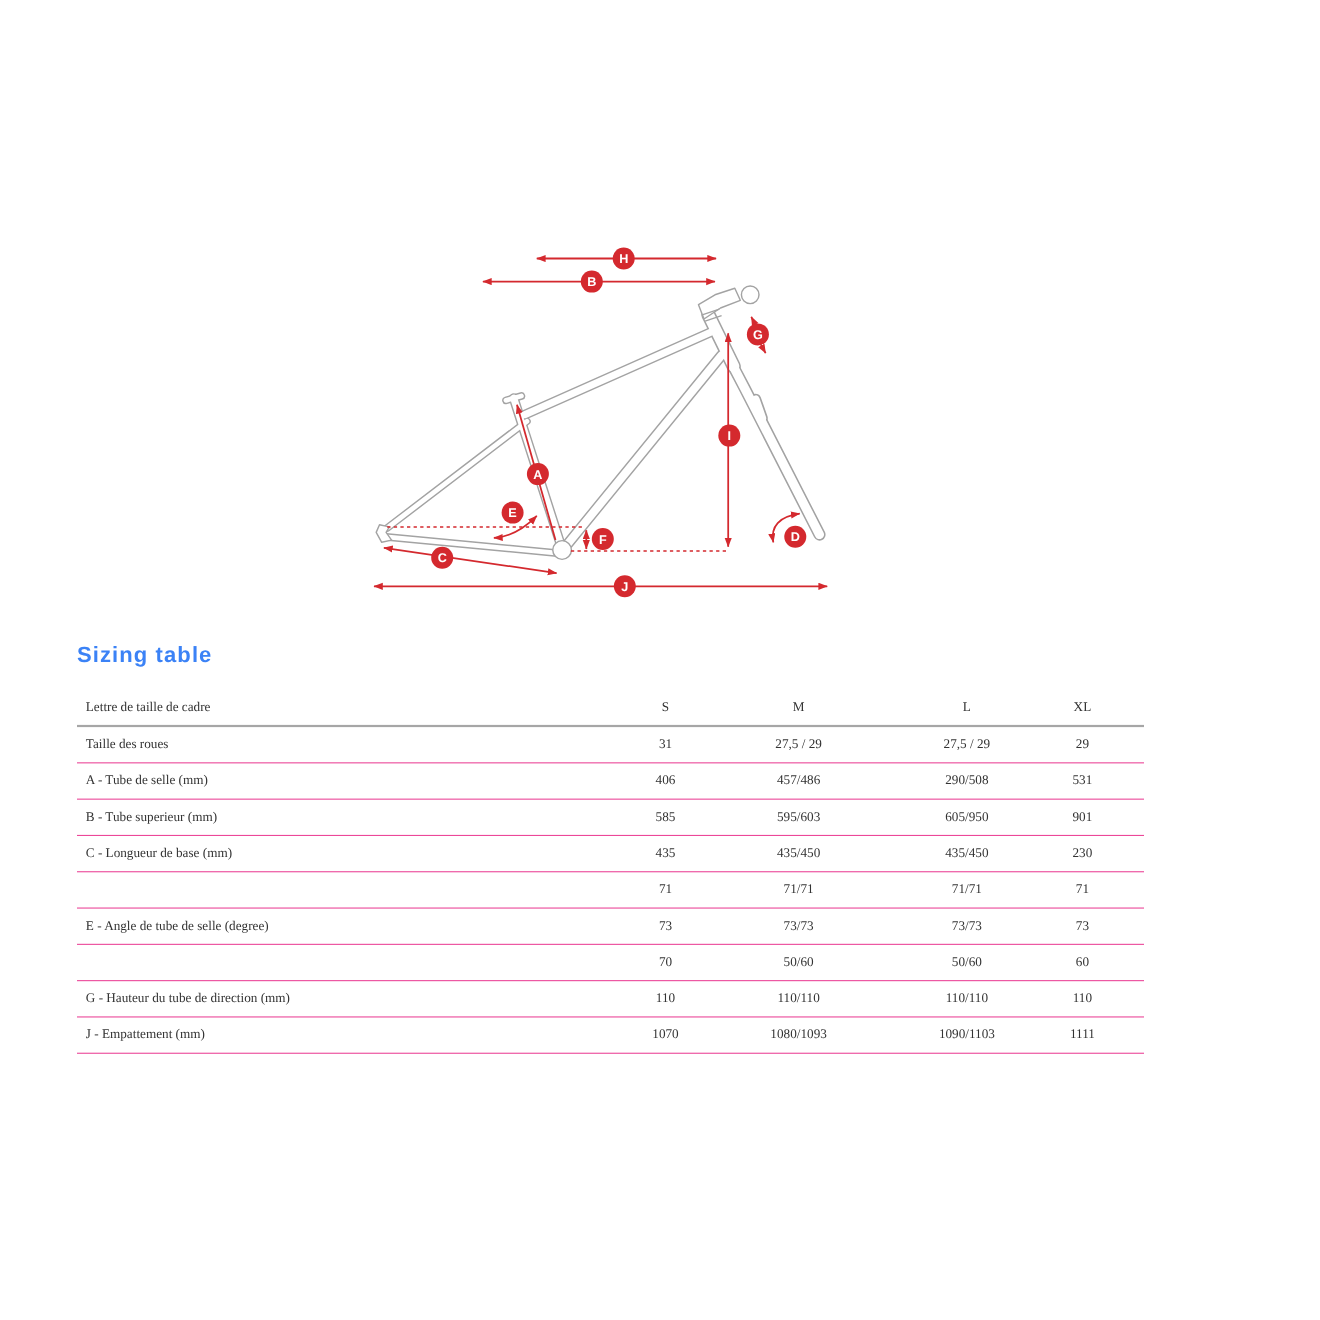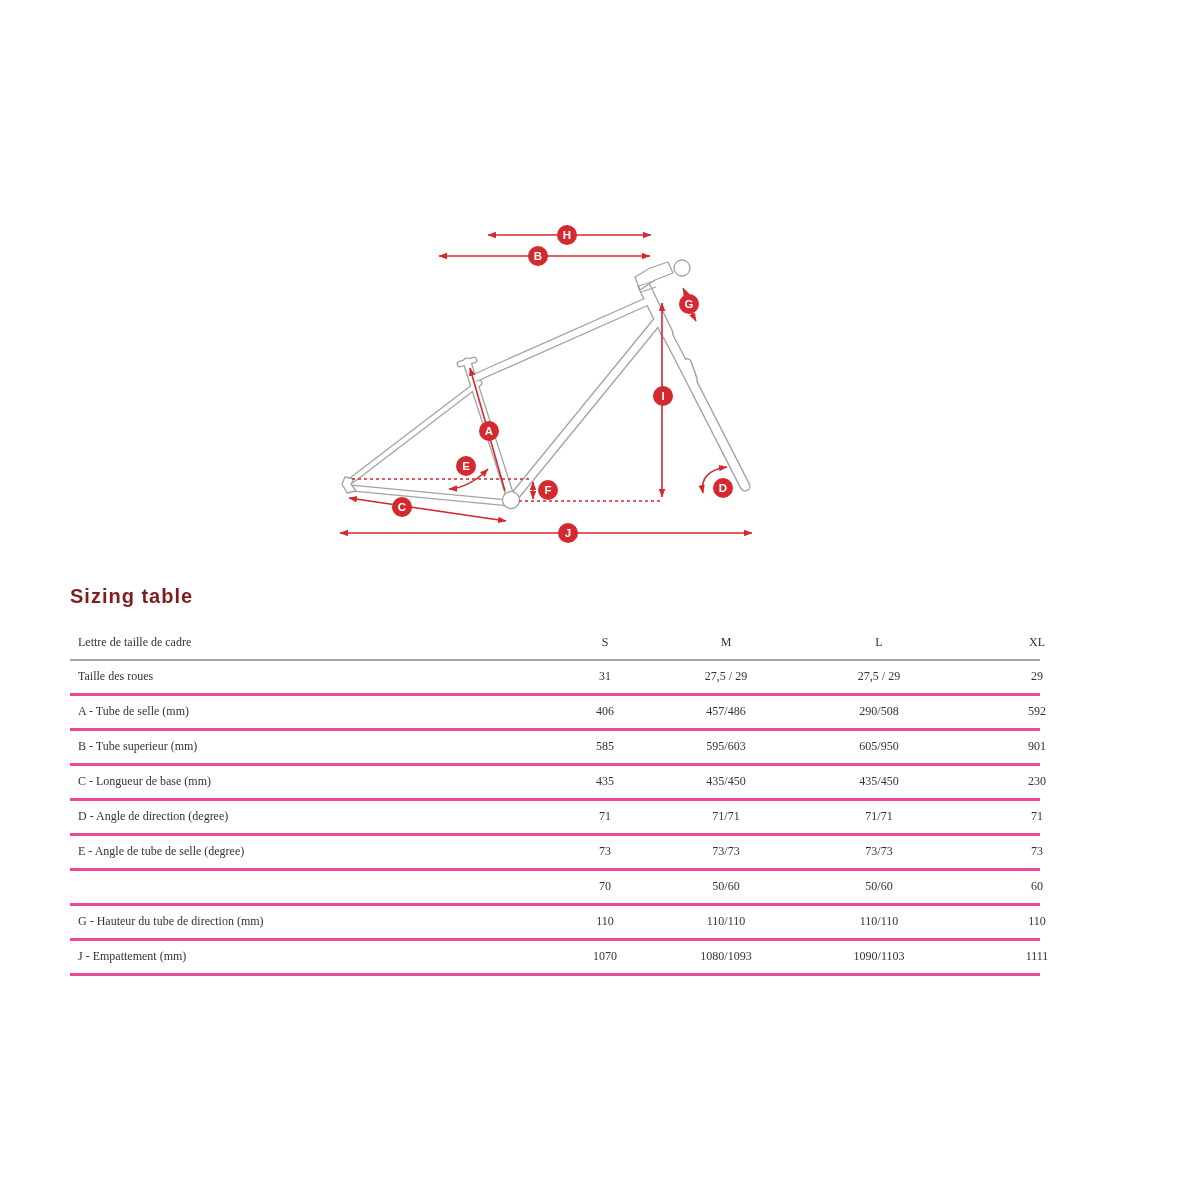--- a/index.html
+++ b/index.html
@@ -16,32 +16,32 @@
   .red{stroke:var(--accent);stroke-width:1.6;fill:none;}
   .red.dash{stroke-width:1.4;stroke-dasharray:3 3;}
   .redfill{fill:var(--accent);}
   .mcirc{fill:var(--accent);stroke:none;}
   .mletter{
     fill:#ffffff;font-family:"Liberation Sans",sans-serif;font-size:11.5px;font-weight:bold;
     text-anchor:middle;
   }
   
   #sizing-title{
-    position:absolute;left:70px;top:585px;font-size:20px;font-weight:800;color:#7f1d1d;
+    position:absolute;left:70px;top:585px;font-size:20px;font-weight:800;color:#3b82f6;
     letter-spacing:1px;
   }
   #sizing-table{
     position:absolute;left:70px;top:627px;width:970px;
     font-family:Liberation Serif, serif;font-size:12px;color:#333;
   }
-  .trow{position:relative;height:32px;line-height:31px;border-bottom:3px solid #ec4899;}
+  .trow{position:relative;height:32px;line-height:31px;border-bottom:1px solid #ec4899;}
   .trow.thead{border-bottom:2px solid #a6a6a6;}
   .tlabel{position:absolute;left:8px;white-space:nowrap;}
   .tval{position:absolute;transform:translateX(-50%);white-space:nowrap;}
-  .v0{left:535px;} .v1{left:656px;} .v2{left:809px;} .v3{left:967px;}
+  .v0{left:535px;} .v1{left:656px;} .v2{left:809px;} .v3{left:914px;}
 </style>
 </head>
 <body>
 
 <div id="canvas">
 
   <svg id="diagram" viewBox="325 213 440 335" xmlns="http://www.w3.org/2000/svg">
     <defs>
       <marker id="ah" markerUnits="userSpaceOnUse" markerWidth="9" markerHeight="7" refX="8" refY="3.25" orient="auto-start-reverse">
         <path d="M0 0 L8.5 3.25 L0 6.5 Z" class="redfill"></path>
@@ -155,38 +155,37 @@
       <span class="tval v0">31</span>
       <span class="tval v1">27,5 / 29</span>
       <span class="tval v2">27,5 / 29</span>
       <span class="tval v3">29</span>
     </div>
         <div class="trow">
       <span class="tlabel">A - Tube de selle (mm)</span>
       <span class="tval v0">406</span>
       <span class="tval v1">457/486</span>
       <span class="tval v2">290/508</span>
-      <span class="tval v3">592</span>
+      <span class="tval v3">531</span>
     </div>
         <div class="trow">
       <span class="tlabel">B - Tube superieur (mm)</span>
       <span class="tval v0">585</span>
       <span class="tval v1">595/603</span>
       <span class="tval v2">605/950</span>
       <span class="tval v3">901</span>
     </div>
         <div class="trow">
       <span class="tlabel">C - Longueur de base (mm)</span>
       <span class="tval v0">435</span>
       <span class="tval v1">435/450</span>
       <span class="tval v2">435/450</span>
       <span class="tval v3">230</span>
     </div>
         <div class="trow">
-      <span class="tlabel">D - Angle de direction (degree)</span>
       <span class="tval v0">71</span>
       <span class="tval v1">71/71</span>
       <span class="tval v2">71/71</span>
       <span class="tval v3">71</span>
     </div>
         <div class="trow">
       <span class="tlabel">E - Angle de tube de selle (degree)</span>
       <span class="tval v0">73</span>
       <span class="tval v1">73/73</span>
       <span class="tval v2">73/73</span>

